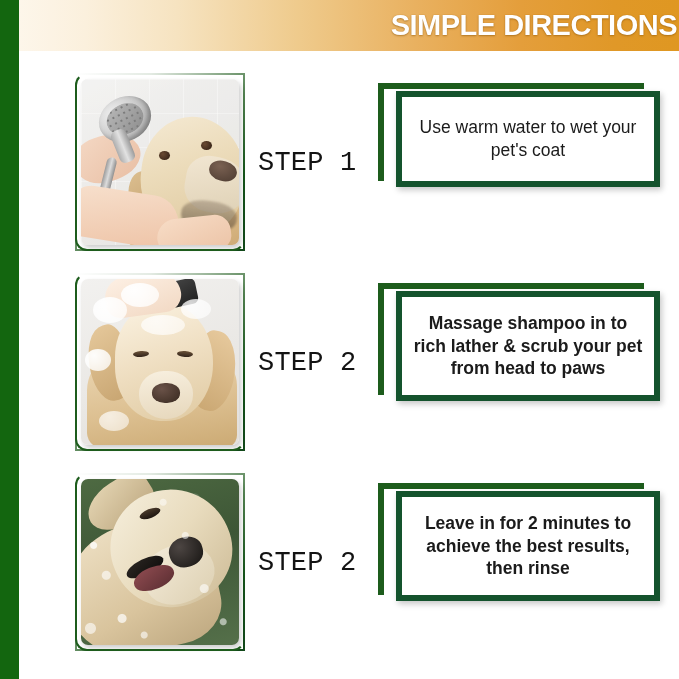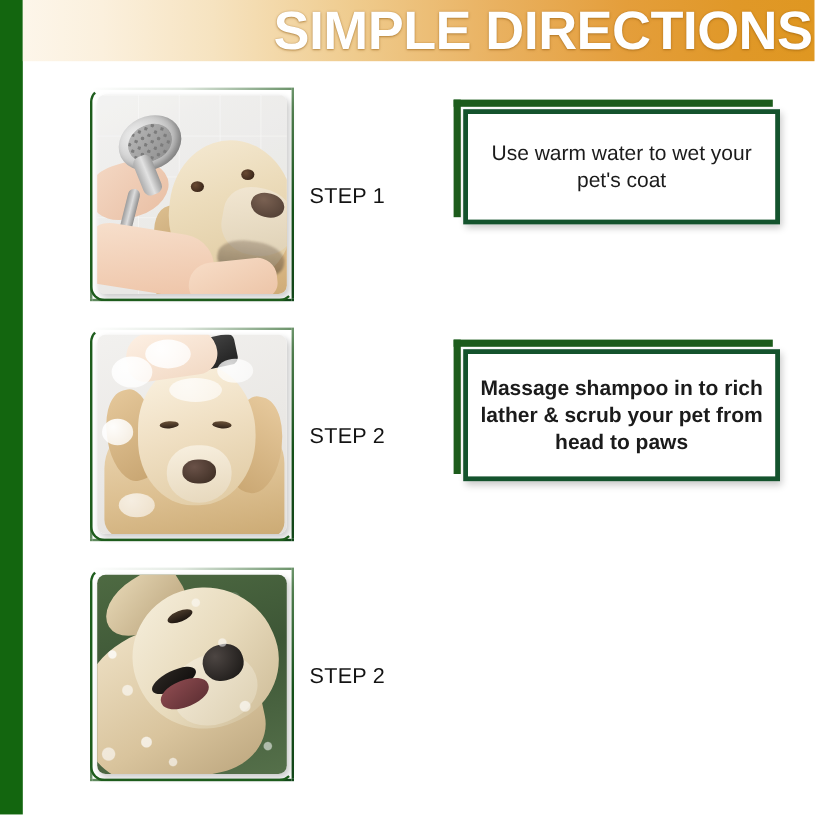--- a/index.html
+++ b/index.html
@@ -24,21 +24,21 @@
     background:linear-gradient(to right,#fdf6ea 0%,#fbf0dd 10%,#f6e3c0 24%,#efcb8d 42%,#e9b160 60%,#e49e3b 76%,#e09828 90%,#df9721 100%);
     overflow:hidden;
   }
   .banner-title{
     position:absolute;
     right:2px;
     top:50%;
     transform:translateY(-52%);
     font-family:"Liberation Sans", sans-serif;
     font-weight:bold;
-    font-size:45px;
+    font-size:29px;
     letter-spacing:-0.5px;
     color:#ffffff;
     white-space:nowrap;
     text-shadow:0 1px 2px rgba(140,85,10,.55), 0 0 1px rgba(160,100,20,.6);
     line-height:1;
   }
 
   
   .rows{position:absolute;left:0;top:51px;width:679px;height:628px;}
   .row{position:absolute;left:0;width:679px;height:200px;}
@@ -278,39 +278,39 @@
       radial-gradient(circle at 52% 14%,rgba(255,255,255,.5) 0 3px,transparent 4px),
       radial-gradient(circle at 90% 86%,rgba(255,255,255,.55) 0 3px,transparent 4px),
       radial-gradient(circle at 6% 90%,rgba(255,255,255,.6) 0 5px,transparent 6px);
     pointer-events:none;
   }
 
   
   .step-label{
     position:absolute;left:258px;top:0;width:110px;height:196px;
     display:flex;align-items:center;
-    font-size:18px;color:#131313;letter-spacing:.2px;
-    font-family:Liberation Sans, sans-serif;
+    font-size:27px;color:#131313;letter-spacing:.2px;
+    font-family:Liberation Mono, monospace;
     white-space:nowrap;
   }
 
   
   .card-wrap{position:absolute;left:378px;top:18px;width:272px;height:104px;}
   .card-wrap.tall{height:118px;font-weight:bold;}
   .card-accent{
     position:absolute;left:0;top:0;width:266px;height:98px;
     border-left:6px solid #1d5c1c;
     border-top:6px solid #1d5c1c;
     box-sizing:border-box;
   }
   .card-wrap.tall .card-accent{height:112px;}
   .card{
-    position:absolute;left:8px;top:8px;width:264px;height:96px;
+    position:absolute;left:18px;top:8px;width:264px;height:96px;
     background:#ffffff;
-    border:4px solid #14532d;
+    border:6px solid #14532d;
     box-sizing:border-box;
     box-shadow:2px 3px 6px rgba(0,0,0,.22);
     display:flex;align-items:center;justify-content:center;
     padding:4px 10px;
   }
   .card-wrap.tall .card{height:110px;}
   .card-text{
     font-size:17.5px;line-height:1.30;color:#1b1b1b;text-align:center;
     font-family:"Liberation Sans", sans-serif;
   }
@@ -405,16 +405,22 @@
           <div class="eye"></div>
           <div class="nose"></div>
           <div class="lip"></div>
           <div class="mouth"></div>
           <div class="drops"></div>
         </div>
       </div>
 
       <div class="step-label">STEP 2</div>
 
+      <div class="card-wrap tall">
+        <div class="card-accent"></div>
+        <div class="card">
+          <div class="card-text">Leave in for 2 minutes to achieve the best results, then rinse</div>
+        </div>
+      </div>
     </div>
 
   </div>
 </div>
 
 </body></html>

